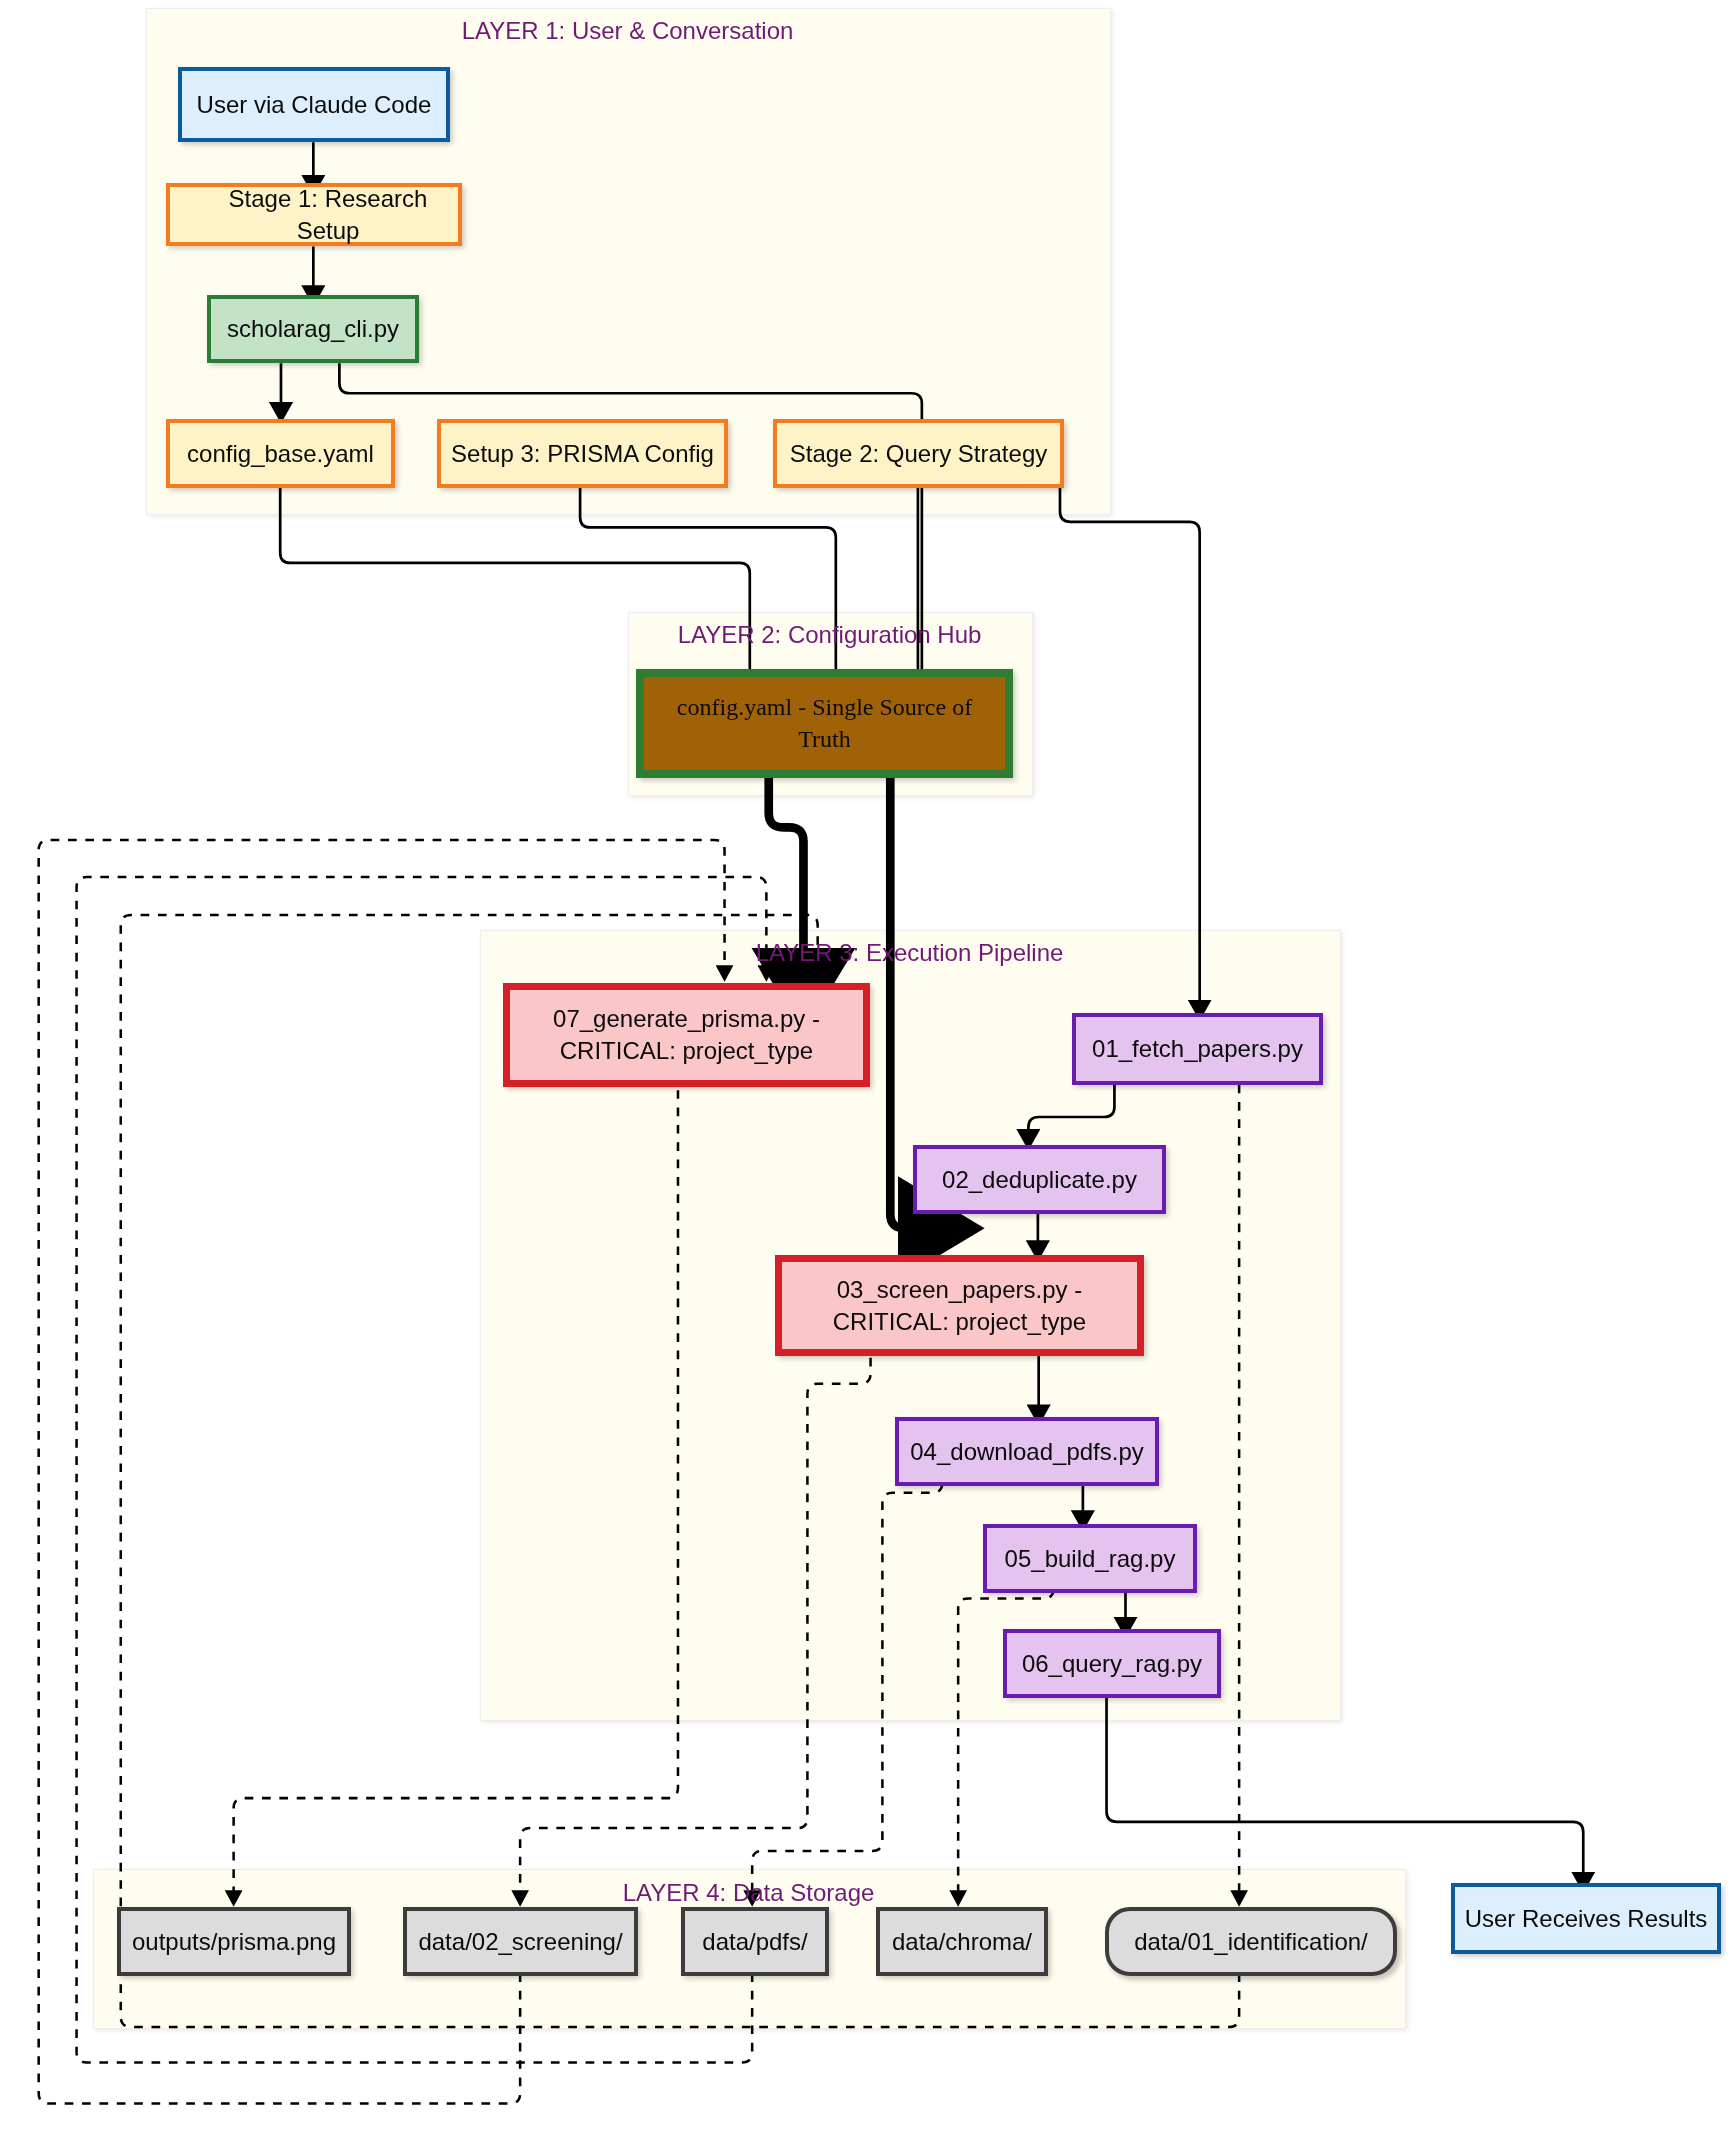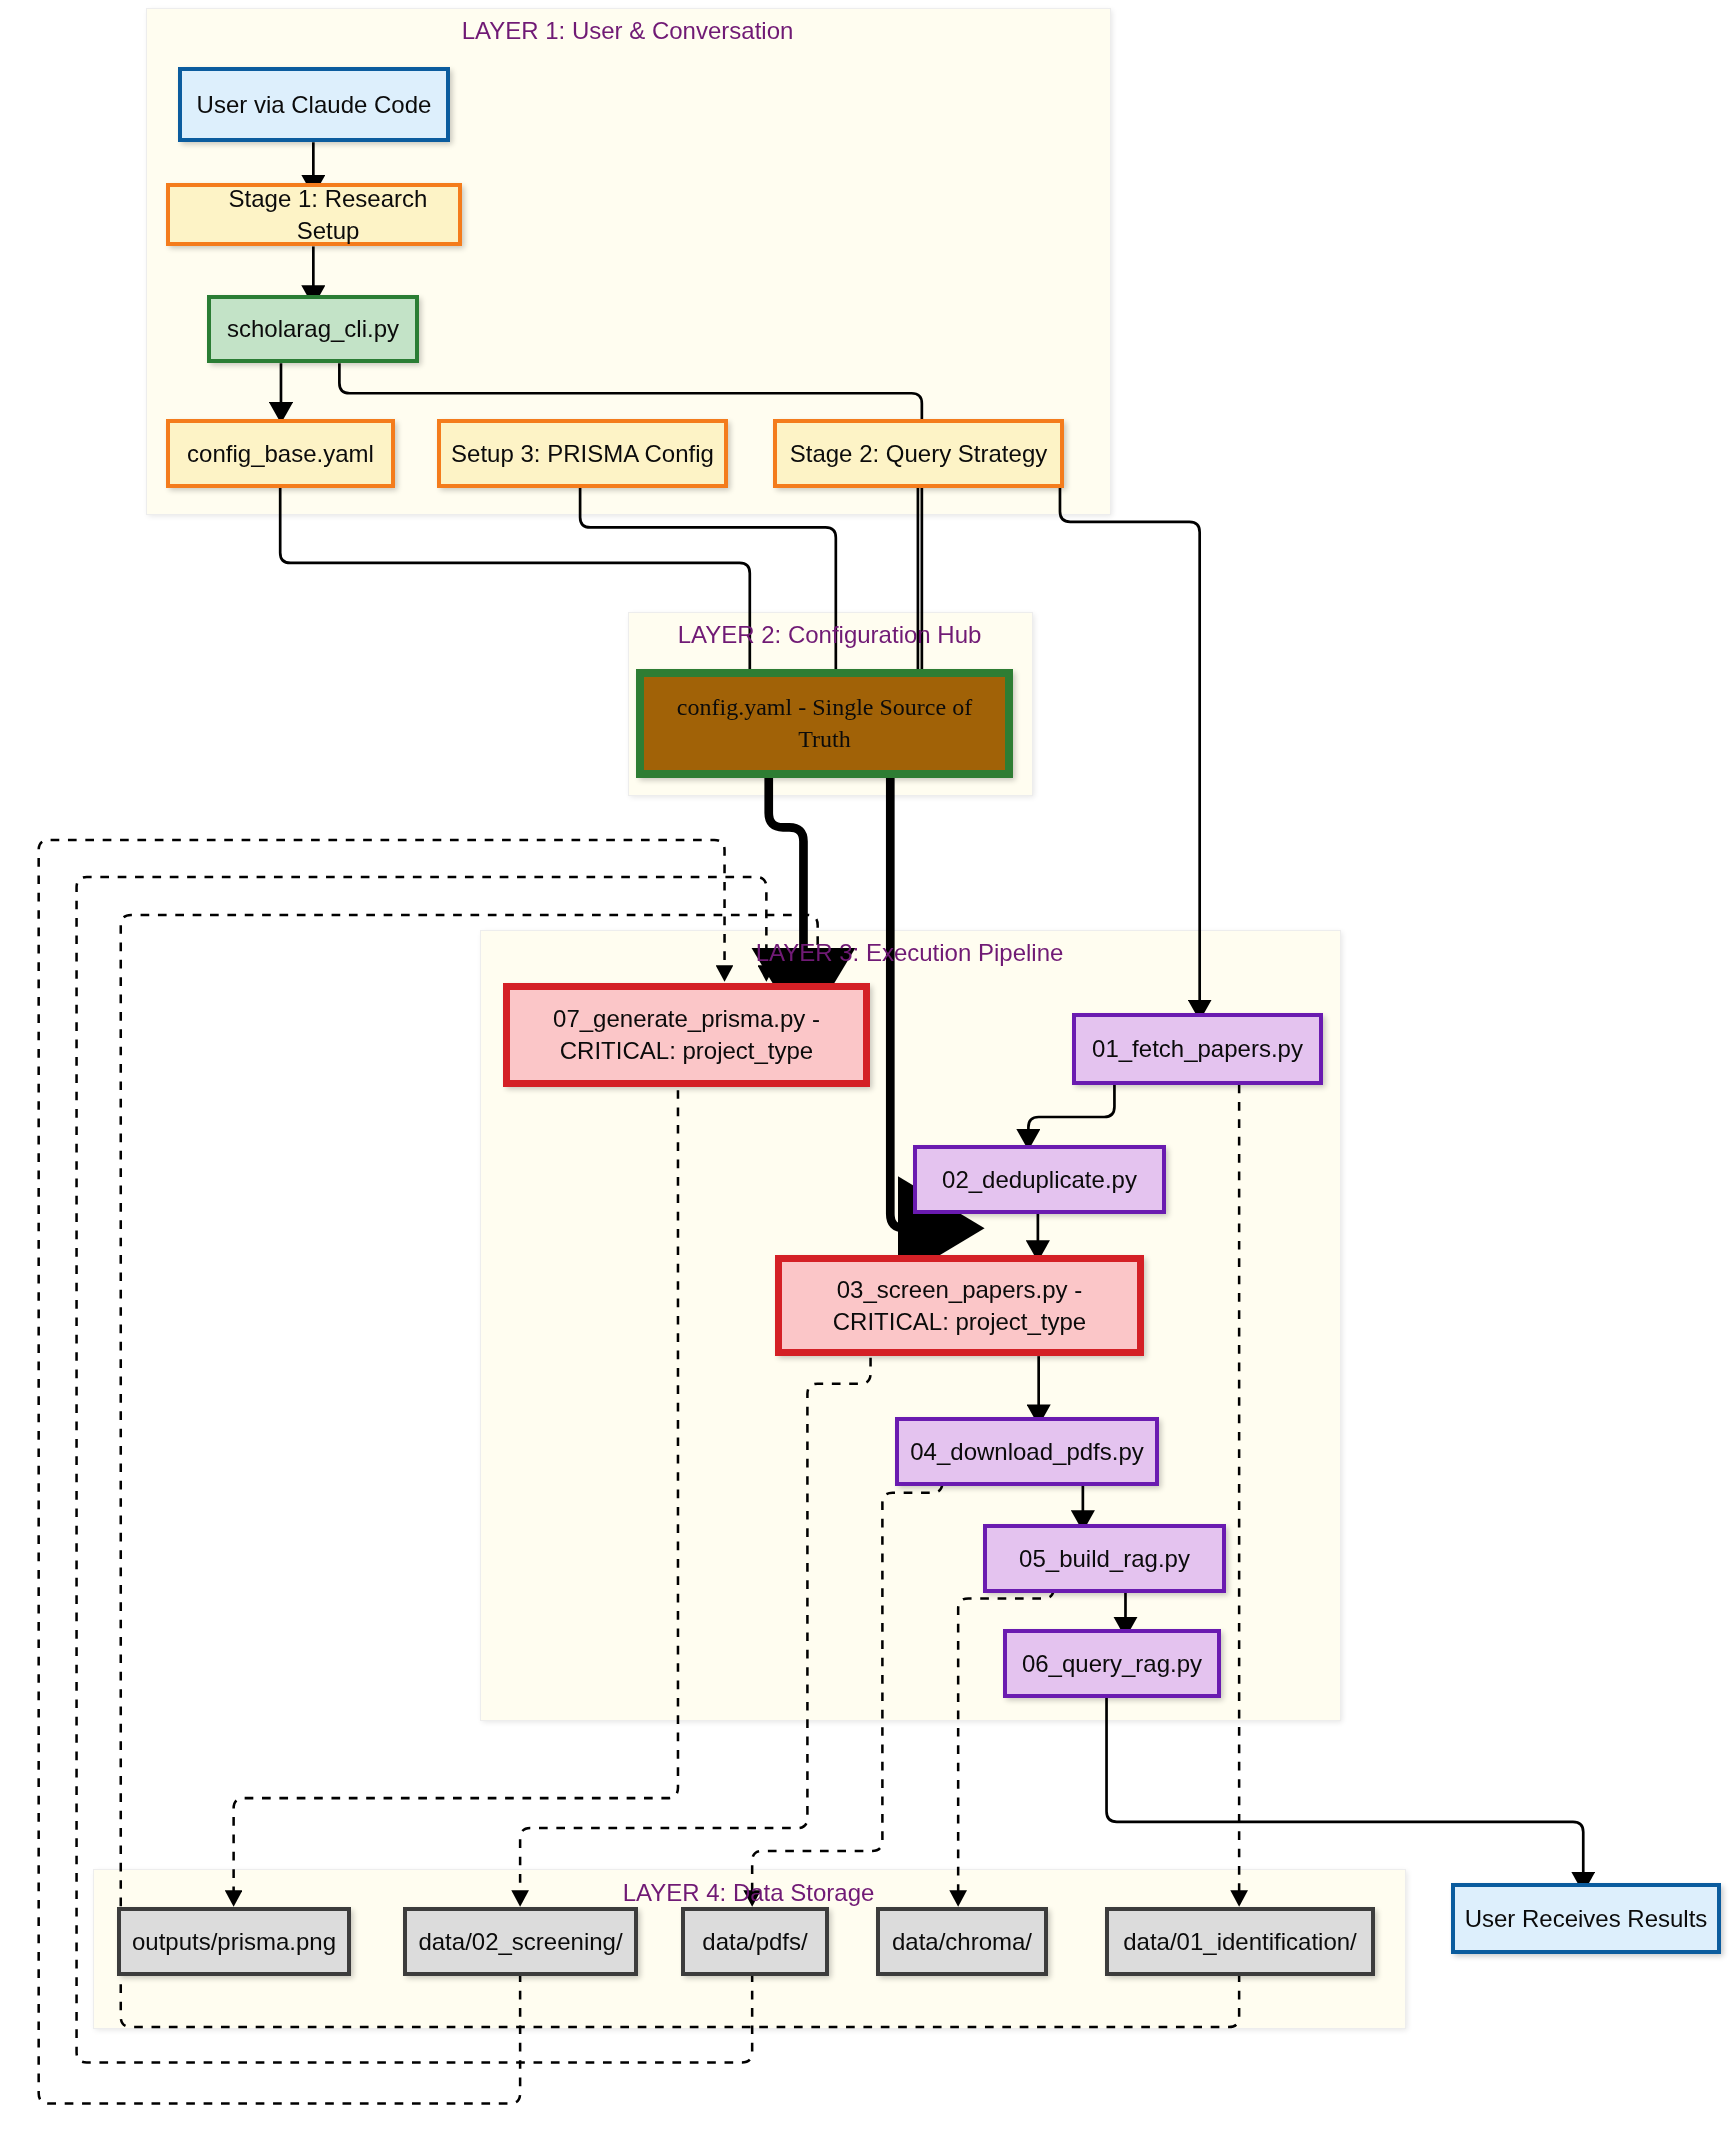--- a/index.html
+++ b/index.html
@@ -131,30 +131,30 @@
   <div class="node n-crit" style="left:503px;top:983px;width:367px;height:104px;">07_generate_prisma.py - CRITICAL: project_type</div>
 
   <div class="node n-step" style="left:1072px;top:1013px;width:251px;height:72px;">01_fetch_papers.py</div>
 
   <div class="node n-step" style="left:913px;top:1145px;width:253px;height:69px;">02_deduplicate.py</div>
 
   <div class="node n-crit" style="left:775px;top:1255px;width:369px;height:101px;">03_screen_papers.py - CRITICAL: project_type</div>
 
   <div class="node n-step" style="left:895px;top:1417px;width:264px;height:69px;">04_download_pdfs.py</div>
 
-  <div class="node n-step" style="left:983px;top:1524px;width:243px;height:69px;text-align:center;">05_build_rag.py</div>
+  <div class="node n-step" style="left:983px;top:1524px;width:214px;height:69px;text-align:center;">05_build_rag.py</div>
 
   <div class="node n-step" style="left:1003px;top:1629px;width:218px;height:69px;">06_query_rag.py</div>
 
   <div class="node n-store" style="left:117px;top:1907px;width:234px;height:69px;">outputs/prisma.png</div>
 
   <div class="node n-store" style="left:403px;top:1907px;width:235px;height:69px;">data/02_screening/</div>
 
   <div class="node n-store" style="left:681px;top:1907px;width:148px;height:69px;">data/pdfs/</div>
 
   <div class="node n-store" style="left:876px;top:1907px;width:172px;height:69px;">data/chroma/</div>
 
-  <div class="node n-store" style="left:1105px;top:1907px;width:270px;height:69px;">data/01_identification/</div>
+  <div class="node n-store" style="left:1105px;top:1907px;width:292px;height:69px;border-radius:25px;">data/01_identification/</div>
 
   <div class="node n-user" style="left:1451px;top:1883px;width:270px;height:71px;">User Receives Results</div>
 
 </div>
 
 
 </body></html>

